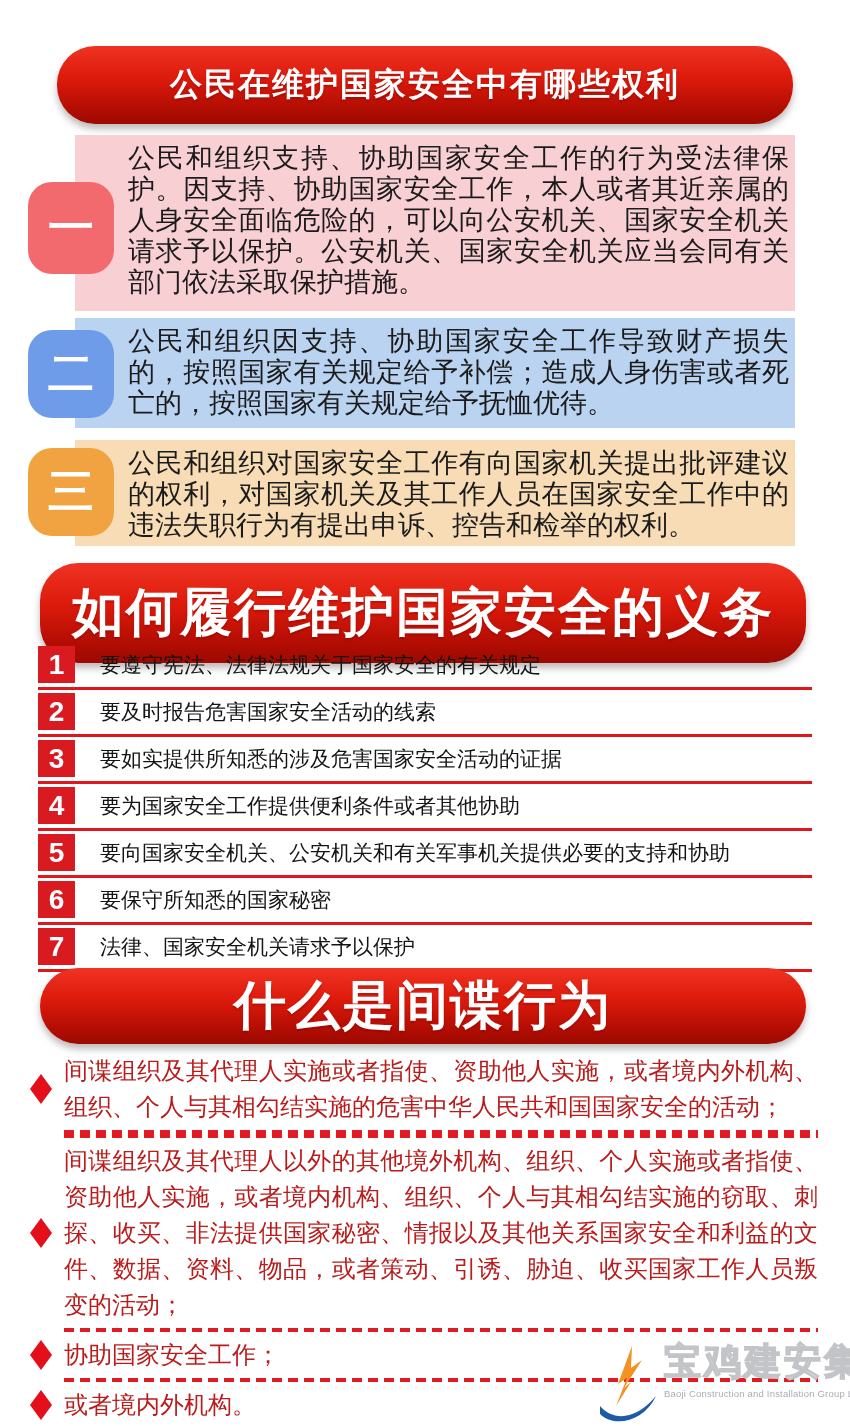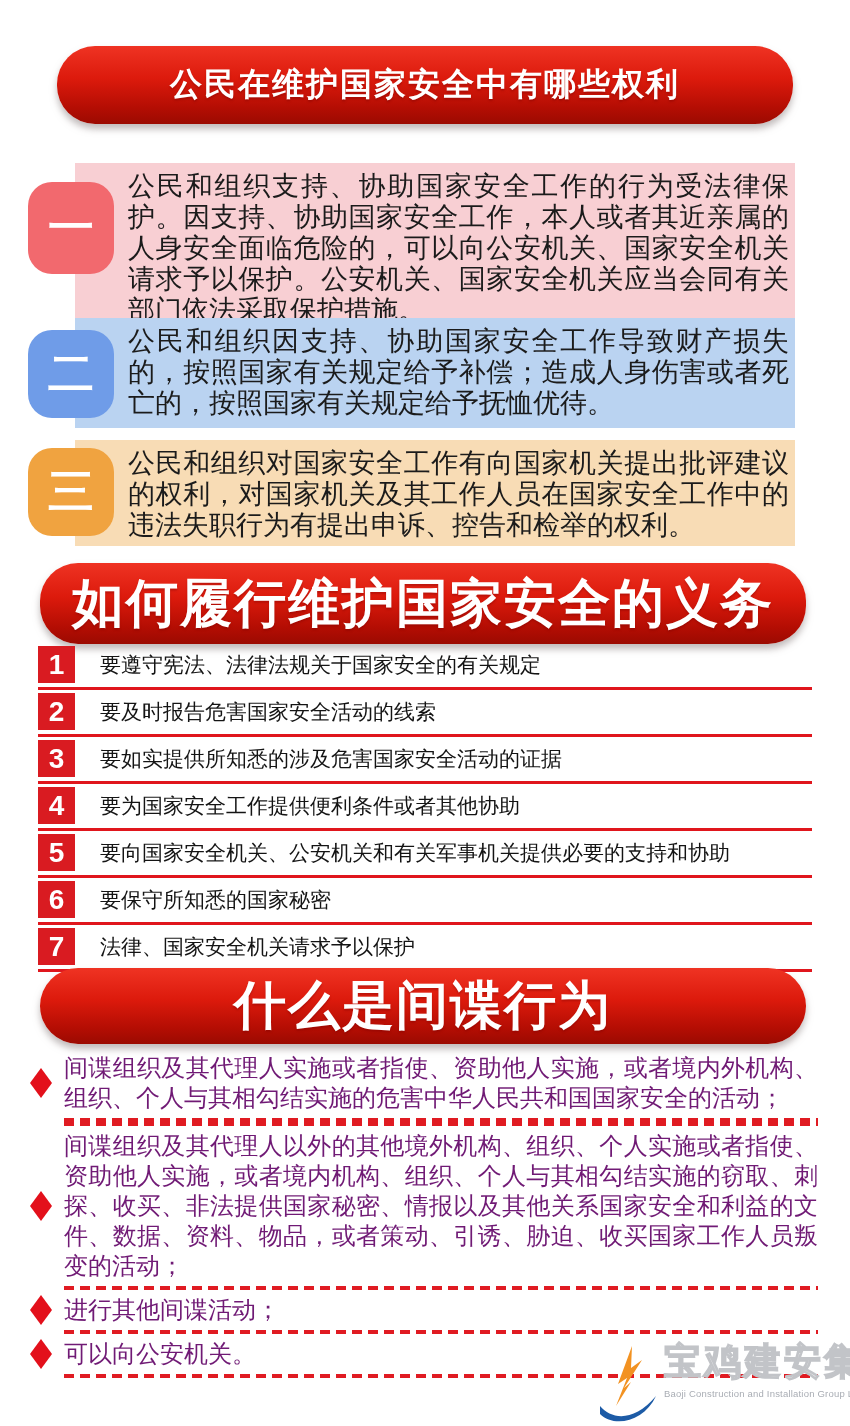--- a/index.html
+++ b/index.html
@@ -11,27 +11,27 @@
   
   .banner{
     position:absolute;display:flex;align-items:center;justify-content:center;
     color:#ffffff;font-weight:900;text-align:center;border-radius:38px;
     background:linear-gradient(180deg,#ef3323 0%,#dc1a0c 42%,#b30d03 80%,#9b0a01 100%);
     box-shadow:0 5px 7px rgba(140,130,130,0.55);
     letter-spacing:2px;text-shadow:0 2px 2px rgba(120,0,0,0.35);
     white-space:nowrap;
   }
   #banner-rights{left:57px;top:46px;width:736px;height:78px;font-size:32px;}
-  #banner-obligations{left:40px;top:563px;width:766px;height:81px;font-size:52px;}
+  #banner-obligations{left:40px;top:563px;width:766px;height:100px;font-size:52px;}
   #banner-espionage{left:40px;top:968px;width:766px;height:76px;font-size:52px;}
 
   
   .rights-box{position:absolute;left:75px;width:720px;}
   .rights-text{padding:8px 6px 8px 53px;font-size:27px;line-height:31px;text-align:justify;}
-  #rights-box-1{top:135px;height:176px;background:#f8cfd3;margin-top:28px;}
+  #rights-box-1{top:135px;height:176px;background:#f8cfd3;}
   #rights-box-2{top:318px;height:110px;background:#bad3f1;}
   #rights-box-3{top:440px;height:106px;background:#f8dcb5;}
   .rights-badge{
     position:absolute;left:28px;width:86px;border-radius:24px;z-index:3;
     display:flex;align-items:center;justify-content:center;
     color:#ffffff;font-size:46px;font-weight:900;
   }
   #rights-badge-1{top:182px;height:92px;background:#f2696e;}
   #rights-badge-2{top:330px;height:88px;background:#6f9ce8;}
   #rights-badge-3{top:448px;height:88px;background:#f0a340;}
@@ -45,22 +45,22 @@
     display:flex;align-items:center;justify-content:center;
   }
   .ob-text{
     position:absolute;left:62px;top:0;line-height:42px;font-size:21px;
     white-space:nowrap;color:#141414;
   }
   .ob-line{position:absolute;left:0;bottom:1px;width:774px;height:3px;background:#e0161d;}
 
   
   #espionage-list{position:absolute;left:30px;top:1048px;width:788px;}
-  .sp-item{position:relative;padding:5px 0 5px 34px;font-size:24px;line-height:30px;
-    color:#701a75;text-align:justify;}
+  .sp-item{position:relative;padding:5px 0 5px 34px;font-size:24px;line-height:36px;
+    color:#b91c1c;text-align:justify;}
   .sp-diamond{
     position:absolute;left:0;top:50%;margin-top:-15px;width:22px;height:30px;
     background:#e3101b;clip-path:polygon(50% 0,100% 50%,50% 100%,0 50%);
   }
   .sp-sep{
     height:4px;margin-left:34px;
     background:repeating-linear-gradient(90deg,#e01b22 0 10px,transparent 10px 16px);
   }
 
   
@@ -142,26 +142,26 @@
     </div>
     <div class="sp-sep"></div>
     <div class="sp-sep"></div>
     <div class="sp-item">
       <span class="sp-diamond"></span>
       <span>间谍组织及其代理人以外的其他境外机构、组织、个人实施或者指使、资助他人实施，或者境内机构、组织、个人与其相勾结实施的窃取、刺探、收买、非法提供国家秘密、情报以及其他关系国家安全和利益的文件、数据、资料、物品，或者策动、引诱、胁迫、收买国家工作人员叛变的活动；</span>
     </div>
     <div class="sp-sep"></div>
     <div class="sp-item">
       <span class="sp-diamond"></span>
-      <span>进行其他间谍活动；</span>
+      <span>协助国家安全工作；</span>
     </div>
     <div class="sp-sep"></div>
     <div class="sp-item">
       <span class="sp-diamond"></span>
-      <span>可以向公安机关。</span>
+      <span>或者境内外机构。</span>
     </div>
     <div class="sp-sep"></div>
   </div>
 
   <div id="logo">
     <svg id="logo-icon" width="64" height="82" viewBox="0 0 64 82">
       <path d="M34 2 L20 40 L29 34 L18 62 L33 38 L26 44 L44 16 L33 24 Z" fill="#f29222"></path>
       <path d="M2 62 C14 76 36 78 58 52 C46 78 16 84 2 70 Z" fill="#1d5ba6"></path>
     </svg>
     <div id="logo-textblock">

